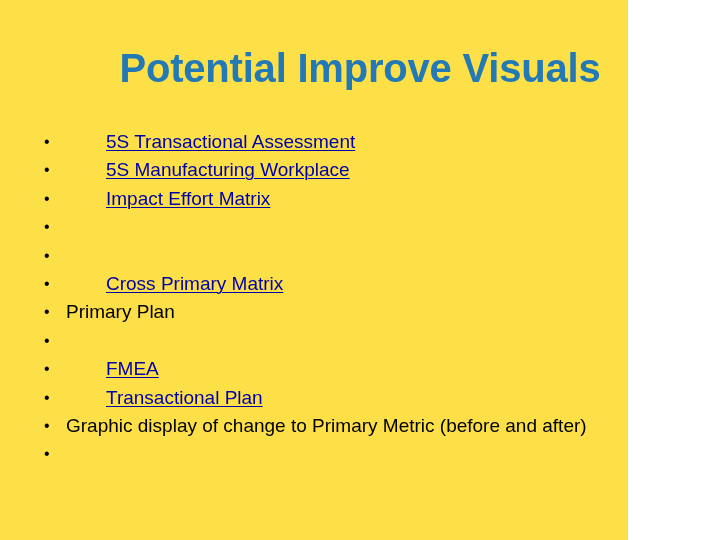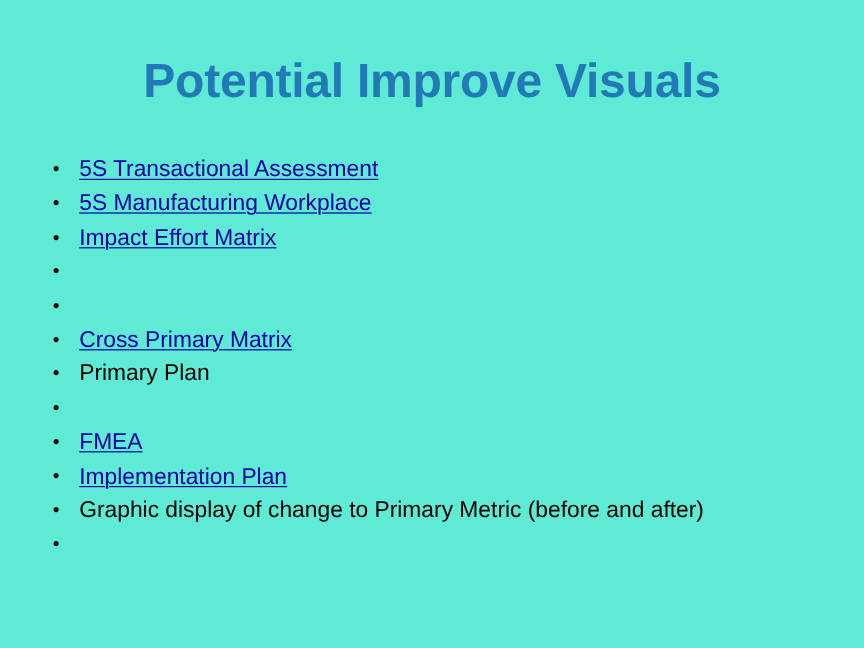--- a/index.html
+++ b/index.html
@@ -9,23 +9,23 @@
   }
   body {
     width: 720px;
     height: 540px;
     background: #ffffff;
     font-family: "Liberation Sans", sans-serif;
     overflow: hidden;
   }
   .slide {
     position: relative;
-    width: 720px;
+    width: 628px;
     height: 540px;
-    background: #5eead4;
+    background: #fde047;
     box-sizing: border-box;
   }
   .slide-title {
     position: absolute;
     left: 0;
     top: 44px;
     width: 720px;
     text-align: center;
     font-size: 40px;
     font-weight: bold;
@@ -68,39 +68,40 @@
     display: inline;
     font-size: 19px;
     color: #000000;
   }
   li.is-link .item-text {
     color: #0000a8;
     text-decoration: underline;
     text-decoration-thickness: 1px;
     text-underline-offset: 2px;
     cursor: pointer;
+    margin-left: 40px;
   }
 </style>
 </head>
 <body>
 
 <div class="slide">
 
   <div class="slide-title">Potential Improve Visuals</div>
 
   <div class="content-body">
     <ul class="bullet-list">
         <li class="is-link"><span class="bullet-mark">•</span><span class="item-text">5S Transactional Assessment</span></li>
         <li class="is-link"><span class="bullet-mark">•</span><span class="item-text">5S Manufacturing Workplace</span></li>
         <li class="is-link"><span class="bullet-mark">•</span><span class="item-text">Impact Effort Matrix</span></li>
         <li class="is-link"><span class="bullet-mark">•</span></li>
         <li><span class="bullet-mark">•</span></li>
         <li class="is-link"><span class="bullet-mark">•</span><span class="item-text">Cross Primary Matrix</span></li>
         <li><span class="bullet-mark">•</span><span class="item-text">Primary Plan</span></li>
         <li><span class="bullet-mark">•</span></li>
         <li class="is-link"><span class="bullet-mark">•</span><span class="item-text">FMEA</span></li>
-        <li class="is-link"><span class="bullet-mark">•</span><span class="item-text">Implementation Plan</span></li>
+        <li class="is-link"><span class="bullet-mark">•</span><span class="item-text">Transactional Plan</span></li>
         <li><span class="bullet-mark">•</span><span class="item-text">Graphic display of change to Primary Metric (before and after)</span></li>
         <li><span class="bullet-mark">•</span></li>
       </ul>
   </div>
 
 </div>
 
 </body></html>

